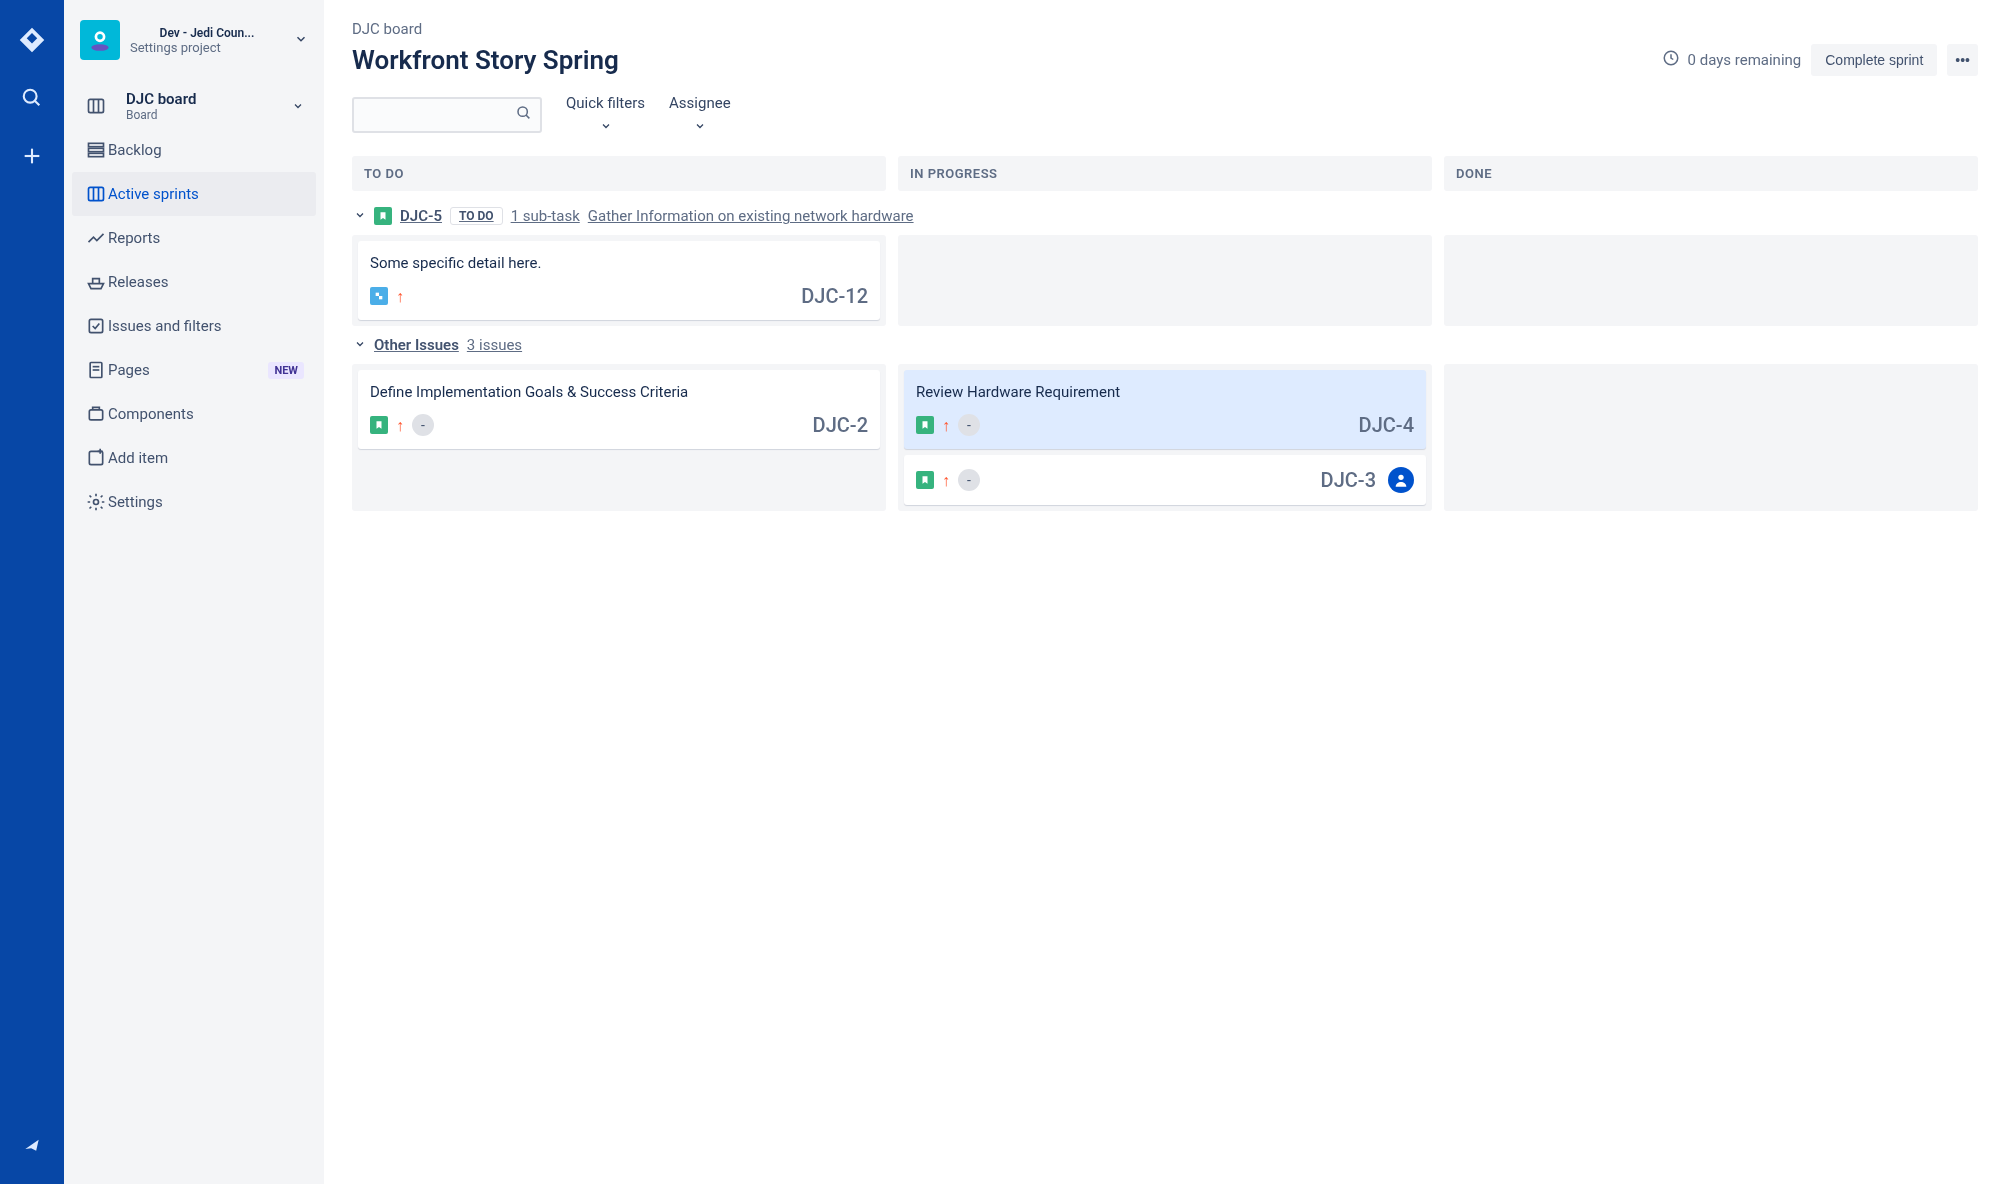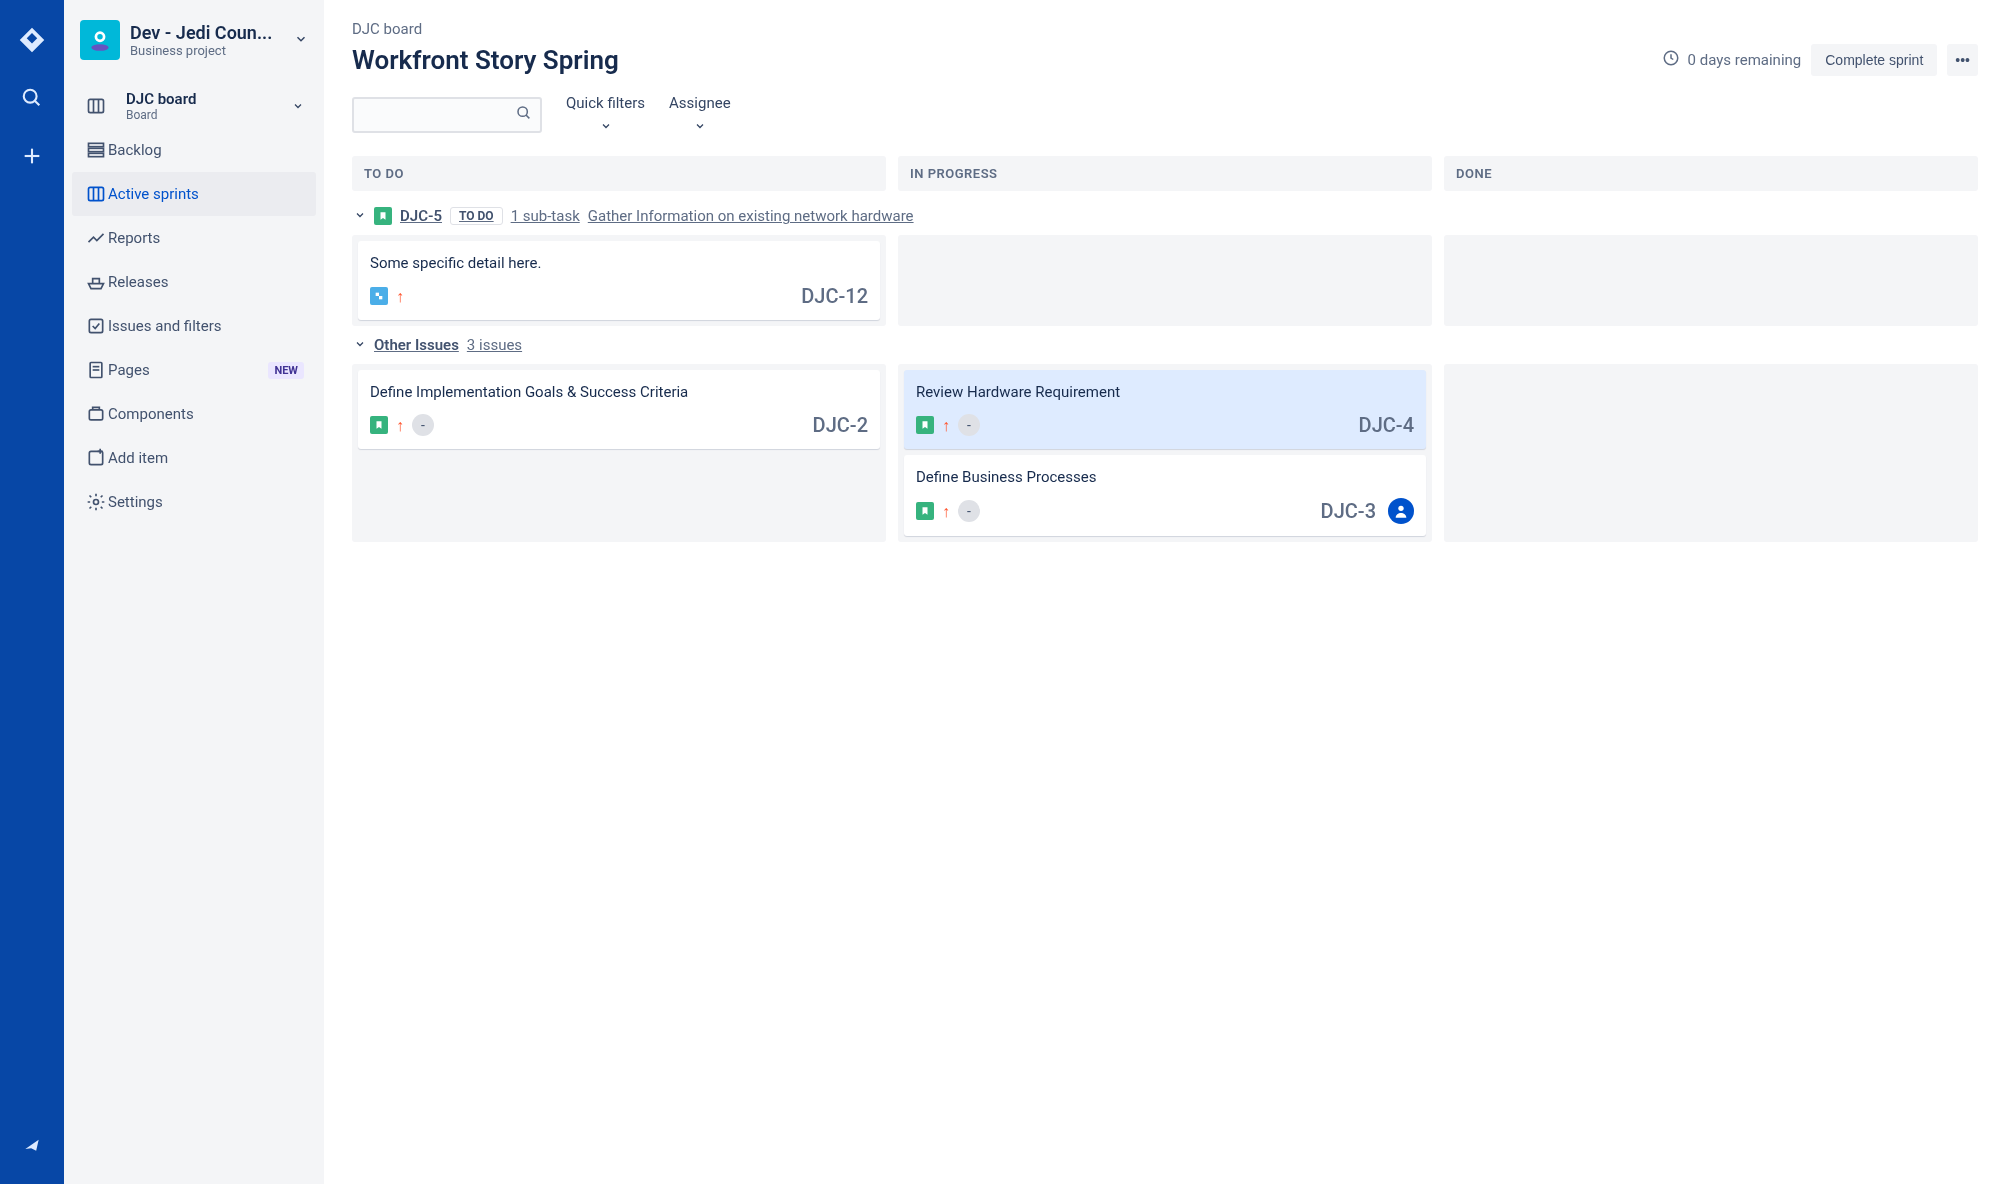--- a/index.html
+++ b/index.html
@@ -8,21 +8,21 @@
 
 .rail { width: 64px; background: #0747A6; display: flex; flex-direction: column; align-items: center; padding-top: 20px; gap: 18px; }
 .rail-bottom { margin-top: auto; margin-bottom: 20px; display: flex; flex-direction: column; gap: 14px; align-items: center; }
 .rail-icon { width: 40px; height: 40px; display: flex; align-items: center; justify-content: center; cursor: pointer; color: #DEEBFF; }
 
 
 .sidebar { width: 260px; background: #F4F5F7; display: flex; flex-direction: column; padding: 20px 0; }
 .project-header { display: flex; align-items: center; padding: 0 16px 24px 16px; gap: 10px; cursor: pointer; }
 .project-avatar { width: 40px; height: 40px; background: #00B8D9; border-radius: 4px; display:flex; align-items:center; justify-content:center; }
 .project-info { flex: 1; min-width: 0; }
-.project-name { font-weight: 600; font-size: 18px; color:#172B4D; white-space: nowrap; overflow: hidden; text-overflow: ellipsis; }
+.project-name { font-weight: 600; font-size: 12px; color:#172B4D; white-space: nowrap; overflow: hidden; text-overflow: ellipsis; text-align: center; }
 .project-type { font-size: 13px; color: #5E6C84; }
 .chevron { color:#344563; }
 
 .nav-group { padding: 0 8px; }
 .nav-item { display: flex; align-items: center; padding: 10px 12px; border-radius: 3px; cursor: pointer; gap: 0; font-size: 15px; color:#42526E; }
 .nav-item.active { background: #EBECF0; color: #0052CC; }
 .nav-icon { width: 24px; height: 24px; display:flex; align-items:center; justify-content:center; color:#42526E; }
 .nav-item.active .nav-icon { color:#0052CC; }
 .nav-sub { font-size:12px; color:#5E6C84; }
 .nav-badge { font-size: 11px; font-weight: 700; background: #EAE6FF; color:#403294; padding: 2px 6px; border-radius: 3px; margin-left: auto; }
@@ -105,21 +105,21 @@
   <div class="project-header">
     <div class="project-avatar">
       <svg width="26" height="26" viewBox="0 0 24 24">
           <circle cx="12" cy="9" r="5" fill="#fff"></circle>
           <circle cx="12" cy="9" r="2.5" fill="#00B8D9"></circle>
           <ellipse cx="12" cy="19" rx="8" ry="3" fill="#6554C0"></ellipse>
         </svg>
     </div>
     <div class="project-info">
       <div class="project-name">Dev - Jedi Coun...</div>
-      <div class="project-type">Business project</div>
+      <div class="project-type">Settings project</div>
     </div>
     <span class="chevron">
       <svg width="14" height="14" viewBox="0 0 24 24" fill="none" stroke="currentColor" stroke-width="2.5">
           <polyline points="6 9 12 15 18 9"></polyline>
         </svg>
     </span>
   </div>
 
   <div class="nav-group">
     <div class="nav-header-item">
@@ -339,21 +339,20 @@
               <svg width="10" height="10" viewBox="0 0 24 24" fill="white">
                 <path d="M6 3h12v18l-6-4-6 4z"></path>
               </svg>
             </span>
           <span class="priority-icon">↑</span>
           <span class="placeholder-circle">-</span>
           <span class="card-key">DJC-4</span>
         </div>
       </div>
       <div class="card">
-        <div class="card-title">Define Business Processes</div>
         <div class="card-footer">
           <span class="story-icon">
               <svg width="10" height="10" viewBox="0 0 24 24" fill="white">
                 <path d="M6 3h12v18l-6-4-6 4z"></path>
               </svg>
             </span>
           <span class="priority-icon">↑</span>
           <span class="placeholder-circle">-</span>
           <span class="card-key">DJC-3</span>
           <span class="avatar-circle">

